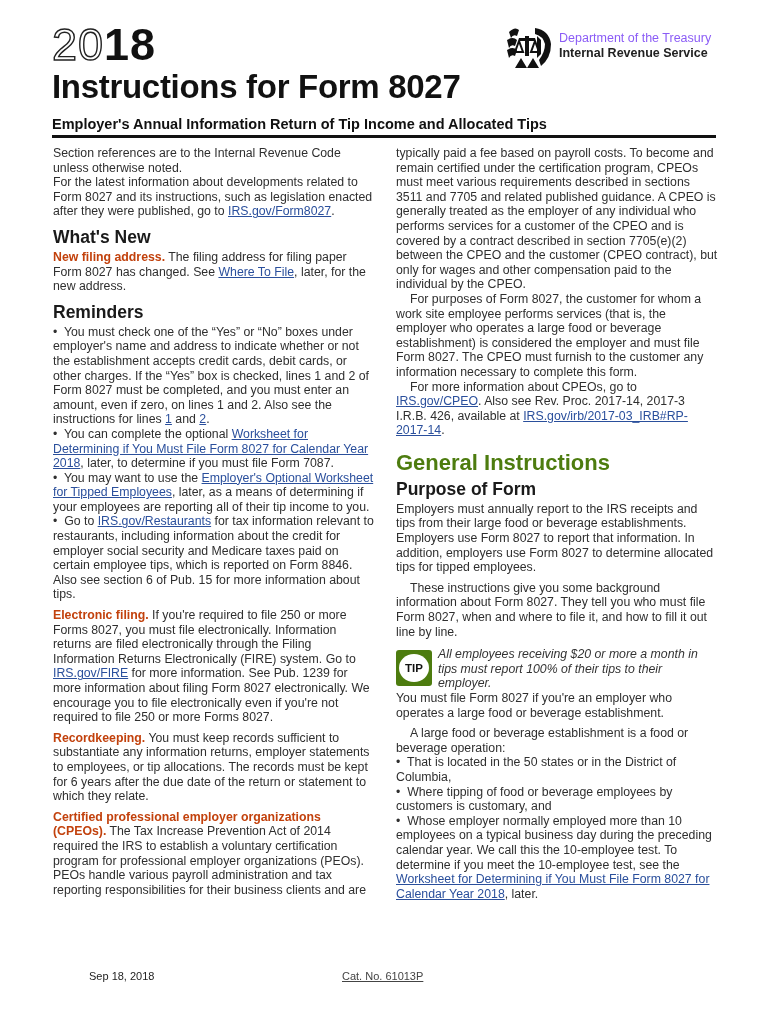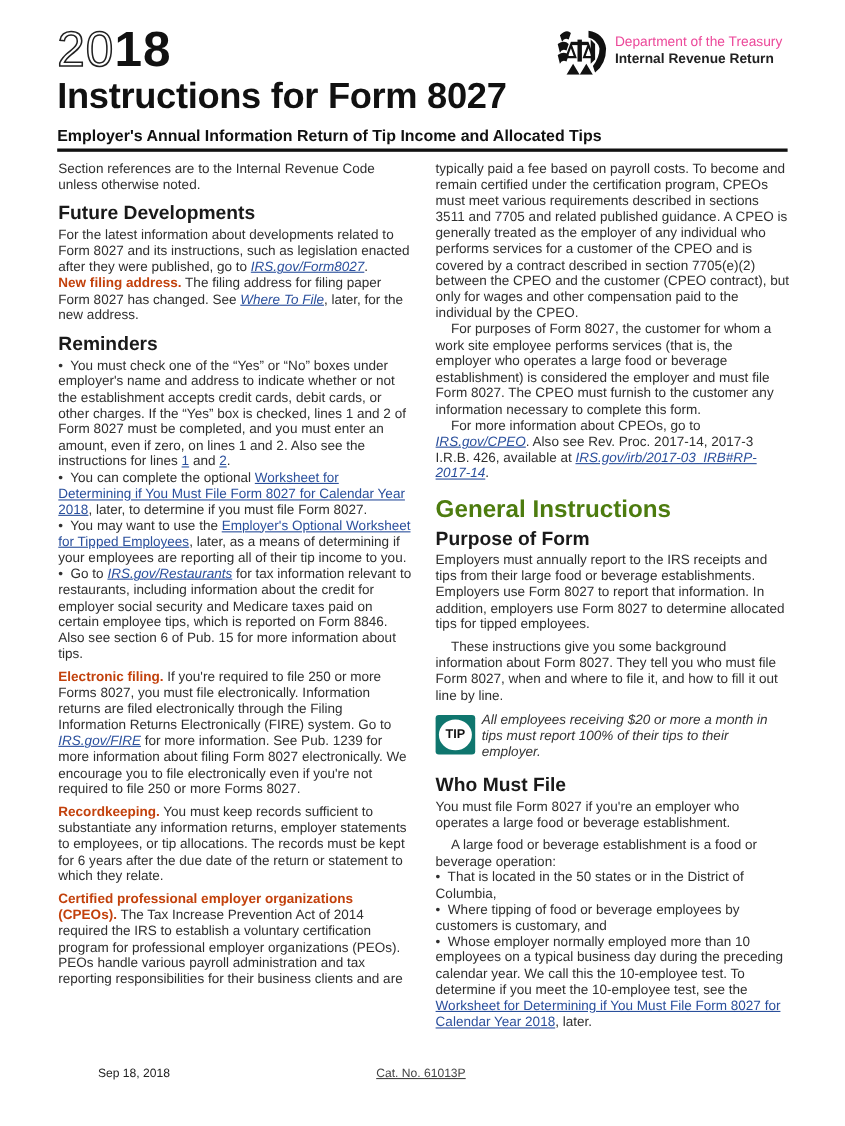--- a/index.html
+++ b/index.html
@@ -7,36 +7,36 @@
          font-family:"Liberation Sans", sans-serif; color:#2a2a2a; }
   .year { position:absolute; left:52px; top:22px; font-size:45px; font-weight:bold; line-height:1; letter-spacing:1px; }
   .year .outline { color:#fff; -webkit-text-stroke:1.4px #222; font-weight:normal; }
   .year .solid { color:#111; }
   .title { position:absolute; left:52px; top:68px; font-size:33px; font-weight:bold; color:#111; letter-spacing:-0.3px; }
   .subtitle { position:absolute; left:52px; top:116px; font-size:14.5px; font-weight:bold; color:#111; }
   .rule { position:absolute; left:52px; top:135px; width:664px; height:3px; background:#111; }
   .agency { position:absolute; left:505px; top:24px; display:flex; align-items:flex-start; }
   .agency .logo { width:48px; height:44px; margin-right:6px; }
   .agency .lines { font-size:12.5px; line-height:15px; margin-top:7px; }
-  .agency .dept { color:#ec4899; }
+  .agency .dept { color:#8b5cf6; }
   .agency .irs { font-weight:bold; color:#222; }
 
   .col { position:absolute; top:146px; width:322px; font-size:12.3px; line-height:14.6px; color:#2f2f2f; }
   .col.left { left:53px; }
   .col.right { left:396px; }
   .col p { margin:0; }
   .col .gap { margin-top:6px; }
   .indent { text-indent:14px; }
   h2 { font-size:17.5px; font-weight:bold; color:#1a1a1a; margin:8px 0 3px 0; line-height:20px; }
   h1 { font-size:22px; font-weight:bold; color:#4d7c0f; margin:12px 0 4px 0; line-height:25px; }
   .lead { font-weight:bold; color:#c2410c; }
   a, .lnk { color:#2a4f9c; text-decoration:underline; }
-  .it { font-style:italic; }
+  .it { }
   .tipbox { display:flex; align-items:flex-start; margin-top:8px; }
-  .tipicon { width:36px; height:36px; background:#0f766e; border-radius:3px; position:relative; flex-shrink:0; margin-right:6px; margin-top:3px; }
+  .tipicon { width:36px; height:36px; background:#4d7c0f; border-radius:3px; position:relative; flex-shrink:0; margin-right:6px; margin-top:3px; }
   .tipicon .circle { position:absolute; left:3px; top:4px; width:30px; height:28px; background:#fff; border-radius:50%;
                       font-size:11.5px; font-weight:bold; color:#111; text-align:center; line-height:28px; }
   .tiptext { font-style:italic; color:#333; }
   .footer-date { position:absolute; left:53px; top:970px; font-size:11px; font-weight:normal; color:#222;margin-left:36px; }
   .footer-cat { position:absolute; left:342px; top:970px; font-size:11px; color:#444;text-decoration:underline; }
 </style>
 </head>
 <body>
 
 <div class="year">
@@ -54,35 +54,35 @@
     <path d="M30 4 Q44 6 46 20 Q46 34 36 42 L34 36 Q40 28 40 20 Q38 12 30 10 Z" fill="#111"></path>
     <path d="M32 12 L36 16 L36 30 L32 34 Z" fill="#111"></path>
     <rect x="20" y="12" width="4" height="20" fill="#111"></rect>
     <rect x="14" y="14" width="16" height="3" fill="#111"></rect>
     <path d="M14 17 L10 28 L18 28 Z" fill="none" stroke="#111" stroke-width="2"></path>
     <path d="M30 17 L26 28 L34 28 Z" fill="none" stroke="#111" stroke-width="2"></path>
     <path d="M10 44 L16 34 L22 44 Z M22 44 L28 34 L34 44 Z" fill="#111"></path>
   </svg>
   <div class="lines">
     <div class="dept">Department of the Treasury</div>
-    <div class="irs">Internal Revenue Return</div>
+    <div class="irs">Internal Revenue Service</div>
   </div>
 </div>
 
 <div class="col left">
   <p>Section references are to the Internal Revenue Code unless otherwise noted.</p>
 
-  <h2>Future Developments</h2>
   <p><span>For the latest information about developments related to Form 8027 and its instructions, such as legislation enacted after they were published, go to </span><a class="it">IRS.gov/Form8027</a><span>.</span></p>
 
+  <h2>What's New</h2>
   <p><span class="lead">New filing address.</span><span> The filing address for filing paper Form 8027 has changed. See </span><a class="it">Where To File</a><span>, later, for the new address.</span></p>
 
   <h2>Reminders</h2>
   <p>•&nbsp; <span>You must check one of the “Yes” or “No” boxes under employer's name and address to indicate whether or not the establishment accepts credit cards, debit cards, or other charges. If the “Yes” box is checked, lines 1 and 2 of Form 8027 must be completed, and you must enter an amount, even if zero, on lines 1 and 2. Also see the instructions for lines </span><a>1</a><span> and </span><a>2</a><span>.</span></p>
-  <p>•&nbsp; <span>You can complete the optional </span><a>Worksheet for Determining if You Must File Form 8027 for Calendar Year 2018</a><span>, later, to determine if you must file Form 8027.</span></p>
+  <p>•&nbsp; <span>You can complete the optional </span><a>Worksheet for Determining if You Must File Form 8027 for Calendar Year 2018</a><span>, later, to determine if you must file Form 7087.</span></p>
   <p>•&nbsp; <span>You may want to use the </span><a>Employer's Optional Worksheet for Tipped Employees</a><span>, later, as a means of determining if your employees are reporting all of their tip income to you.</span></p>
   <p>•&nbsp; <span>Go to </span><a class="it">IRS.gov/Restaurants</a><span> for tax information relevant to restaurants, including information about the credit for employer social security and Medicare taxes paid on certain employee tips, which is reported on Form 8846. Also see section 6 of Pub. 15 for more information about tips.</span></p>
 
   <p class="gap"><span class="lead">Electronic filing.</span><span> If you're required to file 250 or more Forms 8027, you must file electronically. Information returns are filed electronically through the Filing Information Returns Electronically (FIRE) system. Go to </span><a class="it">IRS.gov/FIRE</a><span> for more information. See Pub. 1239 for more information about filing Form 8027 electronically. We encourage you to file electronically even if you're not required to file 250 or more Forms 8027.</span></p>
 
   <p class="gap"><span class="lead">Recordkeeping.</span><span> You must keep records sufficient to substantiate any information returns, employer statements to employees, or tip allocations. The records must be kept for 6 years after the due date of the return or statement to which they relate.</span></p>
 
   <p class="gap"><span class="lead">Certified professional employer organizations (CPEOs).</span><span> The Tax Increase Prevention Act of 2014 required the IRS to establish a voluntary certification program for professional employer organizations (PEOs). PEOs handle various payroll administration and tax reporting responsibilities for their business clients and are</span></p>
 </div>
 
@@ -96,21 +96,20 @@
   <p>Employers must annually report to the IRS receipts and tips from their large food or beverage establishments. Employers use Form 8027 to report that information. In addition, employers use Form 8027 to determine allocated tips for tipped employees.</p>
   <p class="indent gap">These instructions give you some background information about Form 8027. They tell you who must file Form 8027, when and where to file it, and how to fill it out line by line.</p>
 
   <div class="tipbox">
     <div class="tipicon">
         <div class="circle">TIP</div>
       </div>
     <div class="tiptext">All employees receiving $20 or more a month in tips must report 100% of their tips to their employer.</div>
   </div>
 
-  <h2 style="margin-top:12px">Who Must File</h2>
   <p>You must file Form 8027 if you're an employer who operates a large food or beverage establishment.</p>
   <p class="indent gap">A large food or beverage establishment is a food or beverage operation:</p>
   <p>•&nbsp; <span>That is located in the 50 states or in the District of Columbia,</span></p>
   <p>•&nbsp; <span>Where tipping of food or beverage employees by customers is customary, and</span></p>
   <p>•&nbsp; <span>Whose employer normally employed more than 10 employees on a typical business day during the preceding calendar year. We call this the 10-employee test. To determine if you meet the 10-employee test, see the </span><a>Worksheet for Determining if You Must File Form 8027 for Calendar Year 2018</a><span>, later.</span></p>
 </div>
 
 <div class="footer-date">Sep 18, 2018</div>
 <div class="footer-cat">Cat. No. 61013P</div>
 

